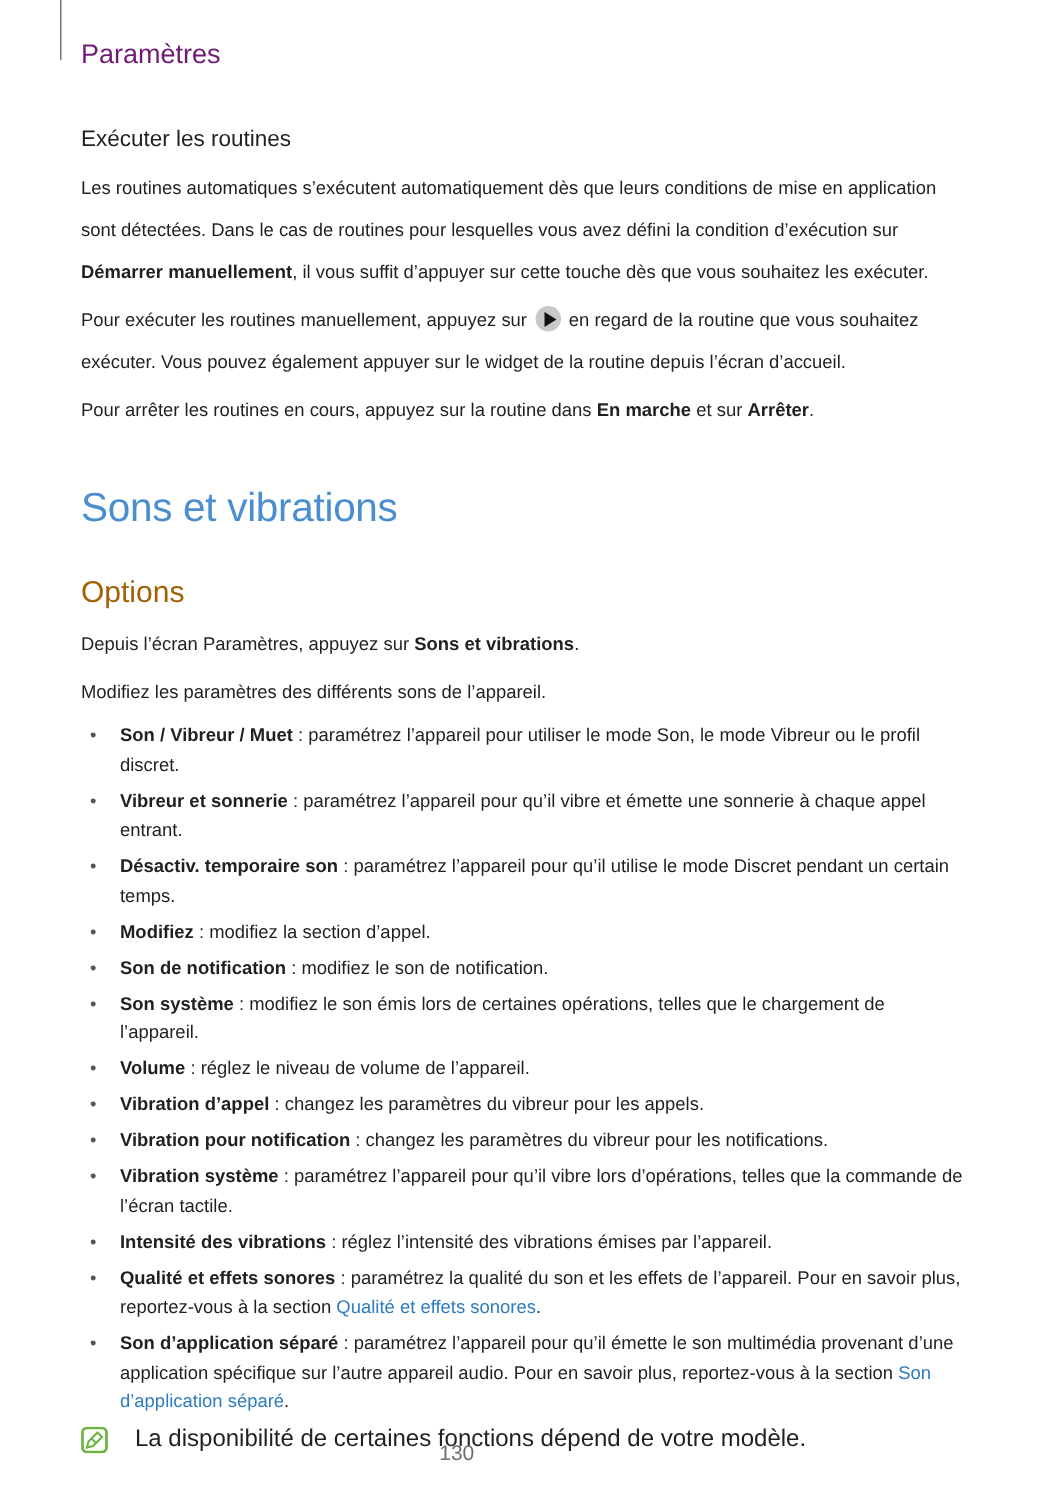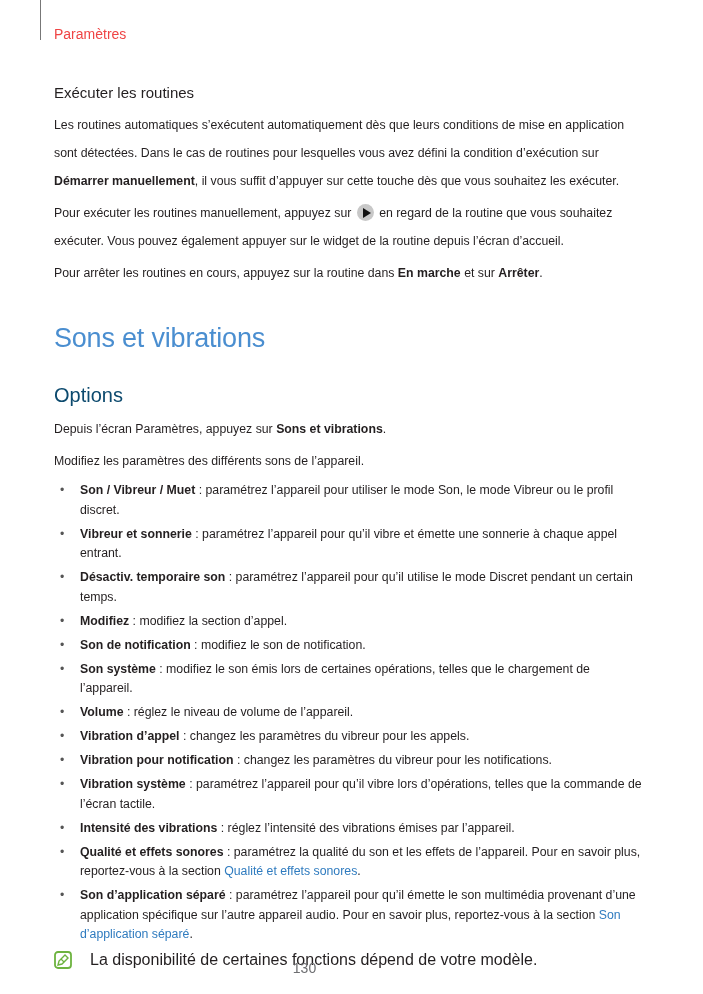--- a/index.html
+++ b/index.html
@@ -1,25 +1,25 @@
 <!DOCTYPE html>
 <html><head>
 <meta charset="utf-8">
 <style>
   html, body { margin: 0; padding: 0; background: #ffffff; }
   body { width: 703px; height: 994px; position: relative; overflow: hidden;
          font-family: "Liberation Sans", sans-serif; color: #231f20; }
   .page-rule { position: absolute; left: 40px; top: 0; width: 1px; height: 40px; background: #777; }
-  .running-head { position: absolute; left: 54px; top: 26px; font-size: 14px; color: #ef4444; }
+  .running-head { position: absolute; left: 54px; top: 26px; font-size: 18px; color: #701a75; }
   .content { position: absolute; left: 54px; top: 84px; width: 590px; }
   h3.sub { font-size: 15px; font-weight: normal; margin: 0 0 10px 0; color: #231f20; }
   p { font-size: 12.3px; line-height: 28px; margin: 0 0 4px 0; }
   b { font-weight: bold; }
   h1.chapter { font-size: 27px; font-weight: normal; color: #4a8ed0; margin: 36px 0 0 0; letter-spacing: -0.2px; }
-  h2.section { font-size: 20px; font-weight: normal; color: #0c4a6e; margin: 30px 0 8px 0; }
+  h2.section { font-size: 20px; font-weight: normal; color: #a16207; margin: 30px 0 8px 0; }
   ul.opts { list-style: none; margin: 6px 0 0 0; padding: 0; }
   ul.opts li { position: relative; padding-left: 26px; font-size: 12.3px; line-height: 19.5px; margin-bottom: 4.5px; }
   ul.opts li .bullet { position: absolute; left: 6px; top: 0; color: #555; }
   .link { color: #2f7bbf; }
   .play-icon { display: inline-block; width: 17px; height: 17px; border-radius: 50%; background: #c8c8c8;
                vertical-align: -4px; position: relative; margin: 0 2px; }
   .play-icon::after { content: ""; position: absolute; left: 6px; top: 3.5px; border-left: 8px solid #111;
                       border-top: 5px solid transparent; border-bottom: 5px solid transparent; }
   .note { display: flex; align-items: center; margin-top: 6px; }
   .note-icon { width: 18px; height: 18px; margin-right: 18px; }

